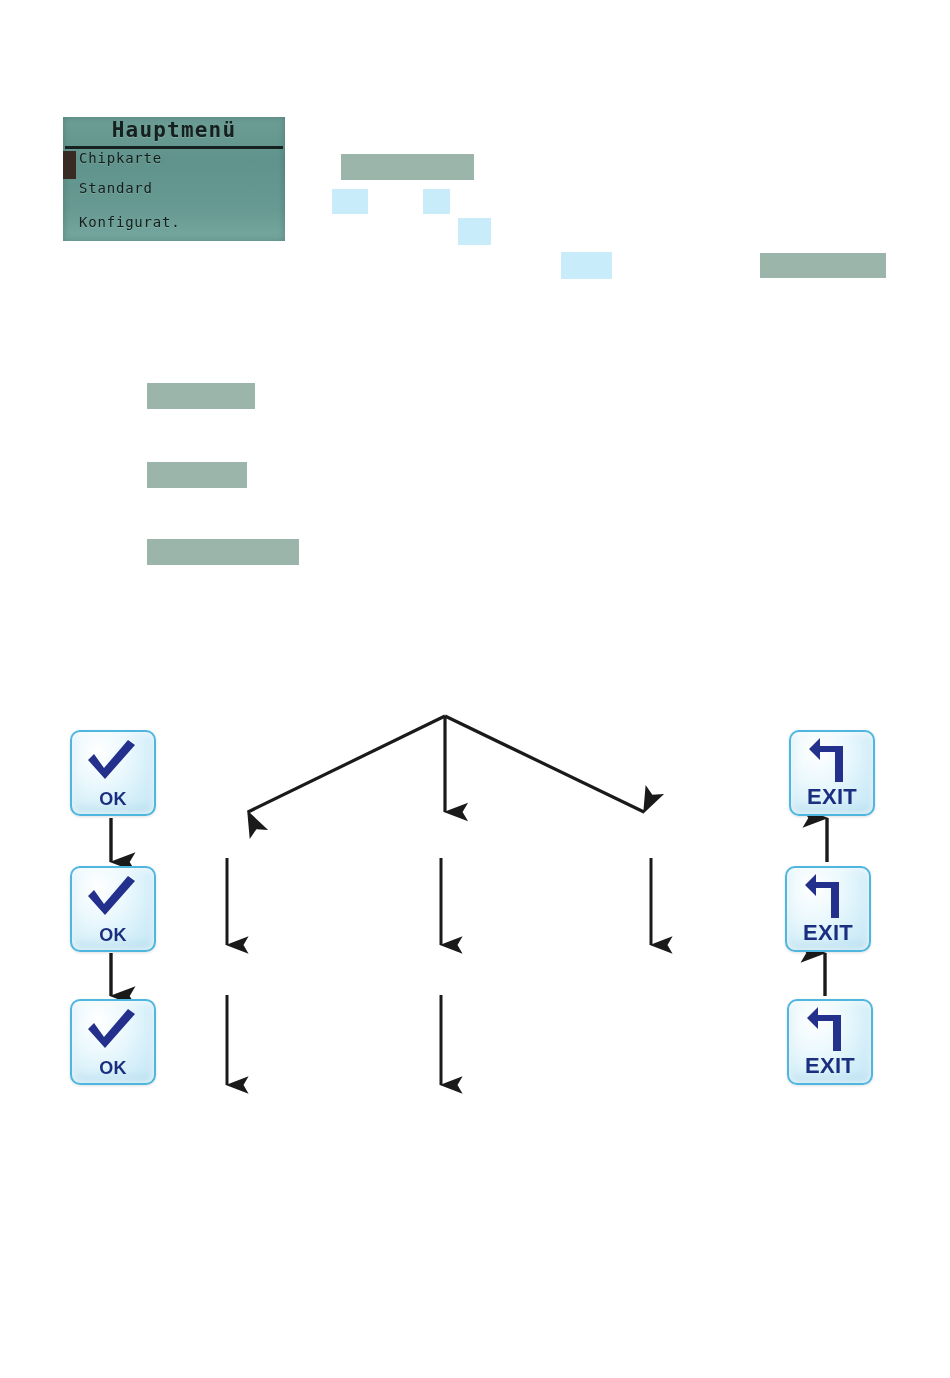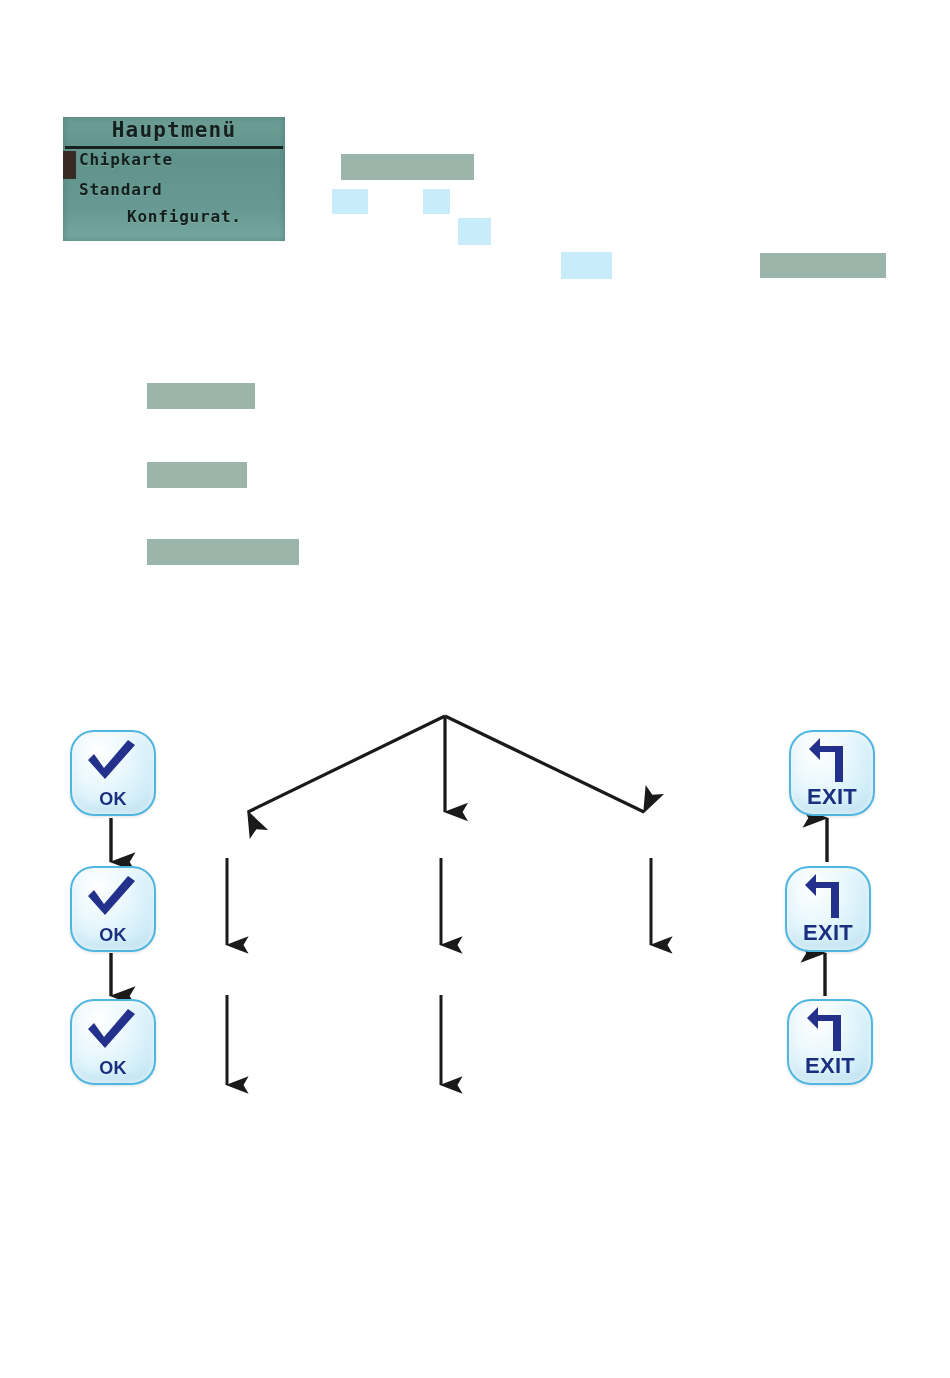--- a/index.html
+++ b/index.html
@@ -45,30 +45,30 @@
     top: 29px;
     width: 218px;
     height: 3px;
     background: #16211f;
   }
   .lcd-row {
     position: absolute;
     left: 16px;
     width: 206px;
     font-family: "DejaVu Sans Mono", "Liberation Mono", monospace;
-    font-size: 16px;
-    font-weight: 700;
+    font-size: 14px;
+    font-weight: 400;
     letter-spacing: 0.8px;
     color: #141e1c;
     white-space: pre;
     text-shadow: 0 1px 0 rgba(255,255,255,0.15);
   }
   #lcd-row-0 { top: 33px; }
   #lcd-row-1 { top: 63px; }
-  #lcd-row-2 { top: 90px; margin-left: 48px; }
+  #lcd-row-2 { top: 97px; }
   #lcd-cursor {
     position: absolute;
     left: 0px;
     top: 34px;
     width: 13px;
     height: 28px;
     background: #3a2a24;
   }
 
   
@@ -86,21 +86,21 @@
     width: 950px;
     height: 1378px;
     pointer-events: none;
   }
 
   
   .key-btn {
     position: absolute;
     width: 82px;
     height: 82px;
-    border-radius: 24px;
+    border-radius: 10px;
     background:
       radial-gradient(ellipse at 32% 24%, #ffffff 0%, #eaf8fd 38%, #d3eef9 70%, #c2e6f6 100%);
     border: 2px solid #4fb6e0;
     box-shadow:
       inset 0 0 10px rgba(255,255,255,0.95),
       inset 0 -5px 9px rgba(120,185,215,0.35),
       0 1px 3px rgba(0,0,0,0.12);
     overflow: hidden;
     text-decoration: underline;
   }

